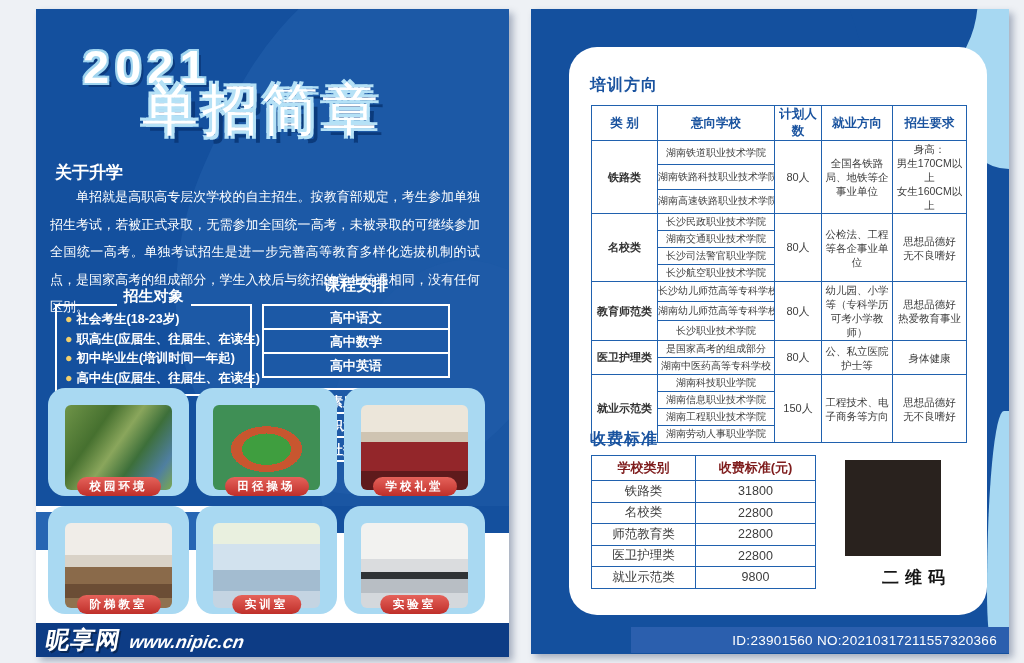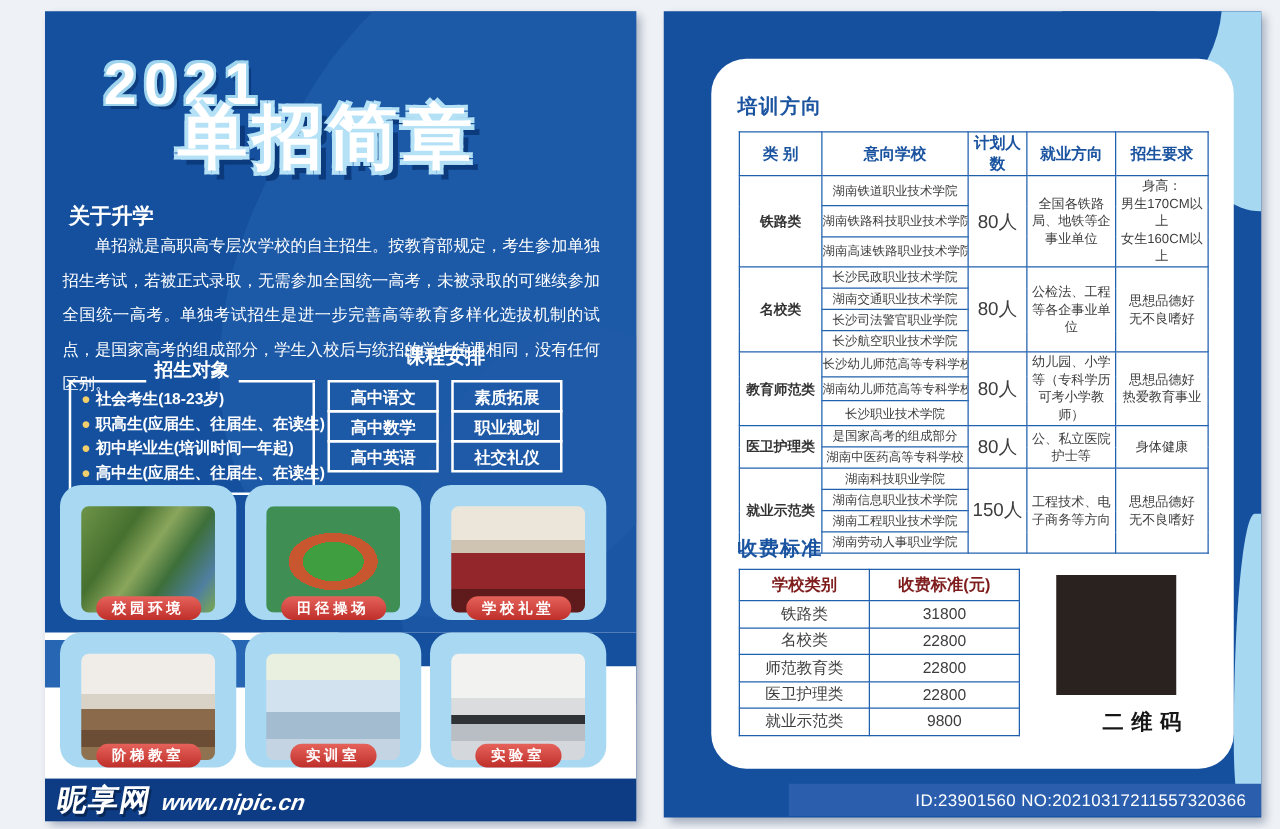--- a/index.html
+++ b/index.html
@@ -28,41 +28,41 @@
     background:#1f5ca8; border-radius:45%; transform:rotate(18deg); opacity:.5; }
   
   .year {
     position:absolute; left:47px; top:30px;
     font-size:47px; font-weight:800; letter-spacing:6px; color:#fff;
     text-shadow:-2px -2px 0 #9fd4ef, 2px -2px 0 #9fd4ef, -2px 2px 0 #9fd4ef, 2px 2px 0 #9fd4ef,
                 4px 4px 0 rgba(10,55,120,.85);
   }
   .main-title {
     position:absolute; left:106px; top:64px;
-    font-size:56px; font-weight:700; letter-spacing:4px; color:#fff;
+    font-size:56px; font-weight:400; letter-spacing:4px; color:#fff;
     text-shadow:-3px -3px 0 #b5e1f6, 3px -3px 0 #b5e1f6, -3px 3px 0 #b5e1f6, 3px 3px 0 #b5e1f6,
                 7px 7px 0 rgba(10,55,120,.9);
   }
   .about-heading { position:absolute; left:19px; top:152px; font-size:17px; font-weight:800; color:#fff; }
   .about-text {
     position:absolute; left:14px; top:174px; width:430px;
     font-size:13px; line-height:27.5px; color:#fff; text-align:justify; text-indent:2em;
   }
   
   .targets { position:absolute; left:19px; top:278px; width:197px; color:#fff; }
   .targets-head { display:flex; align-items:flex-end;font-family:Liberation Serif, serif; }
   .targets-head .hline { flex:1; height:2px; background:#fff; }
   .targets-head .t { font-size:15px; font-weight:800; padding:0 7px; }
   .targets-body { border:2px solid #fff; border-top:none; padding:4px 6px 6px 8px; }
   .targets-body .item { font-size:12.5px; line-height:19.5px; font-weight:700; white-space:nowrap; }
   .dot { color:#f2cf6b; margin-right:4px; }
   
   .courses { position:absolute; left:226px; top:266px; width:188px; color:#fff; }
   .courses .c-head { text-align:center; font-size:16px; font-weight:800; margin-bottom:8px; }
-  .courses .cols { display:flex; gap:10px; }
+  .courses .cols { display:flex; gap:10px;flex-direction:column; }
   .courses .col { flex:1; }
   .course-cell {
     border:2px solid #fff; margin-top:-2px; height:26px; line-height:23px;
     text-align:center; font-size:13px; font-weight:700;
   }
   .courses .col .course-cell:first-child { margin-top:0; }
   
   .white-band { position:absolute; left:0; right:0; top:497px; height:117px; background:#fff; }
   .band-blob { position:absolute; left:235px; right:0; top:497px; height:27px;
     background:#14509e; border-radius:0 0 0 60px; }
@@ -110,21 +110,21 @@
   .h-training { left:21px; top:28px; }
   .h-fees { left:21px; top:382px; }
   table { border-collapse:collapse; }
   .train-table { position:absolute; left:22px; top:58px; width:375px; table-layout:fixed;border-radius:14px; }
   .train-table th, .train-table td {
     border:1.5px solid #2061ae; text-align:center; vertical-align:middle; color:#3d3d3d;
   }
   .train-table th { height:22px; font-size:12.5px; font-weight:800; color:#1a539f; }
   .train-table td.cat { font-size:11px; font-weight:700; color:#333; }
   .train-table td.school { height:17px; font-size:10px; white-space:nowrap; overflow:hidden; }
-  .train-table td.plan { font-size:15px; }
+  .train-table td.plan { font-size:11px; }
   .train-table td.dir { font-size:10.5px; line-height:14px; padding:1px 2px; }
   .train-table td.req { font-size:10.5px; line-height:14px; padding:1px 2px; }
   .preline { white-space:pre-line; }
   .fee-table { position:absolute; left:22px; top:408px; width:224px; table-layout:fixed; }
   .fee-table th, .fee-table td { border:1.5px solid #2061ae; text-align:center; vertical-align:middle; }
   .fee-table th { height:25px; font-size:13px; font-weight:800; color:#7f1d1d; }
   .fee-table td { height:21.5px; font-size:12.5px; color:#3d3d3d; }
   .qr-block { position:absolute; left:266px; top:413px; width:116px; text-align:right; }
   .qr-square { width:96px; height:96px; margin:0 auto; background:#29221e; }
   .qr-label { margin-top:10px; font-size:17px; font-weight:800; letter-spacing:6px; color:#161616; }

